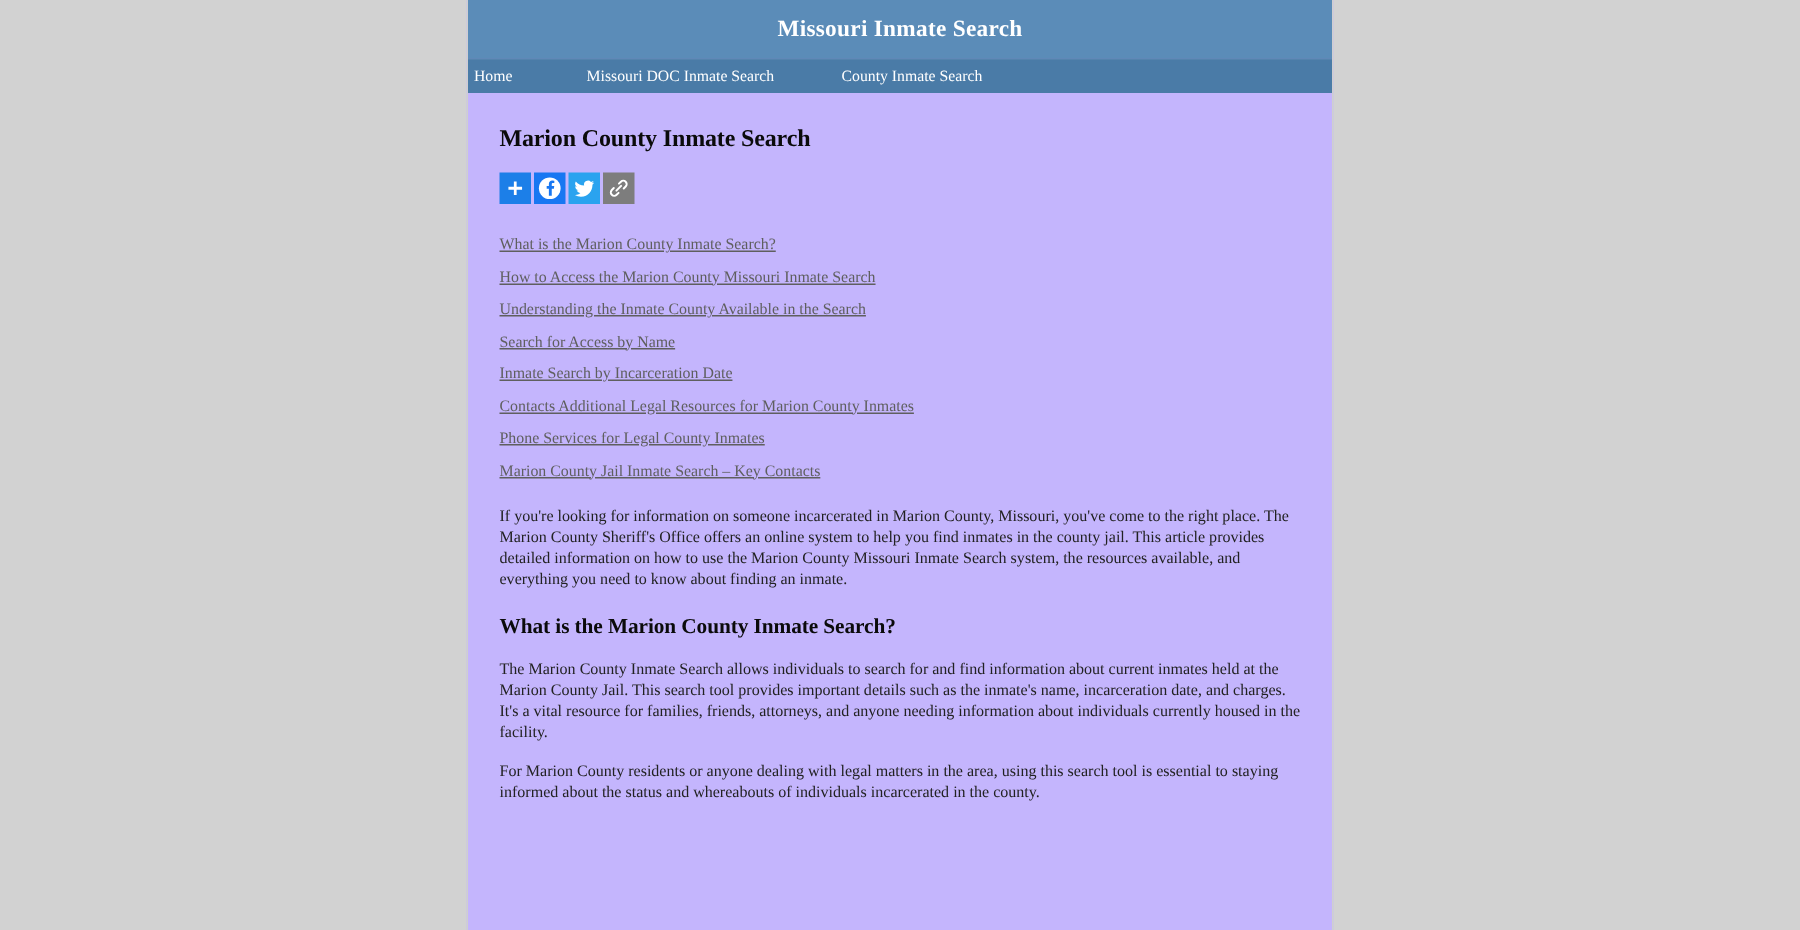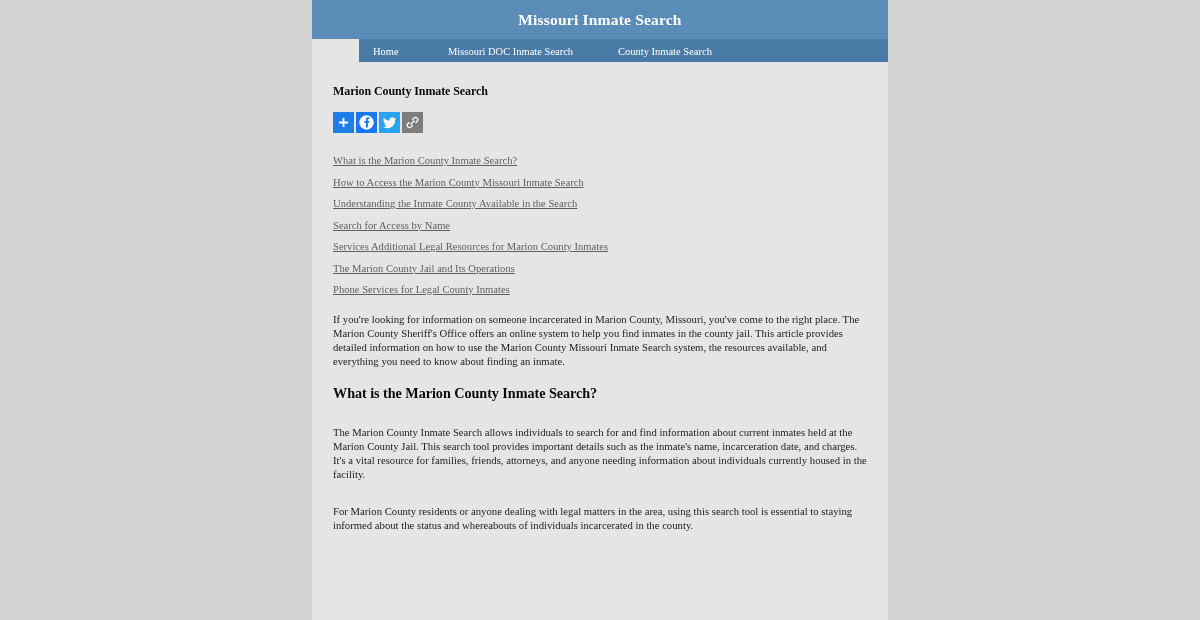--- a/index.html
+++ b/index.html
@@ -18,21 +18,21 @@
   .page-wrap {
     width: 1200px;
     height: 620px;
     display: flex;
     justify-content: center;
   }
 
   .site {
     width: 578px;
     margin-left: 0;
-    background: #e5e5e5;
+    background: #c4b5fd;
     min-height: 620px;
     border-left: 1px solid #cfcfcf;
     border-right: 1px solid #cfcfcf;
     position: relative;
   }
 
   
   .site-header {
     background: #5b8cb8;
     height: 39px;
@@ -47,43 +47,42 @@
     letter-spacing: .2px;
     font-family: "Liberation Serif", "DejaVu Serif", serif;
   }
 
   
   .site-nav {
     background: #4a7ba7;
     height: 23px;
     display: flex;
     align-items: center;
-    padding-left: 14px;
+    padding-left: 4px;
     border-top: 1px solid #5483ad;
-    margin-left: 47px;
   }
   .nav-item {
     color: #ffffff;
     font-size: 10.5px;
     text-decoration: none;
     font-family: "Liberation Serif", "DejaVu Serif", serif;
     white-space: nowrap;
     line-height: 23px;
   }
   .nav-item.n0 { width: 75px; }
   .nav-item.n1 { width: 170px; }
   .nav-item.n2 { }
 
   
   .content {
     padding: 14px 21px 0 21px;
   }
 
   h1.page-title {
-    font-size: 12px;
+    font-size: 16px;
     font-weight: bold;
     margin: 8px 0 0 0;
     color: #0b0b0b;
     font-family: "Liberation Serif", "DejaVu Serif", serif;
     letter-spacing: -0.1px;
   }
 
   
   .share-row {
     margin: 13px 0 0 0;
@@ -123,21 +122,21 @@
 
   
   .body-p {
     font-size: 10.7px;
     line-height: 14px;
     color: #222222;
     margin: 15px 0 0 0;
     text-align: left;
     font-family: "Liberation Serif", "DejaVu Serif", serif;
   }
-  .body-p.tight { margin-top: 23px; }
+  .body-p.tight { margin-top: 12px; }
 
   h2.section-title {
     font-size: 14.2px;
     font-weight: bold;
     color: #0b0b0b;
     margin: 17px 0 0 0;
     font-family: "Liberation Serif", "DejaVu Serif", serif;
     letter-spacing: -0.05px;
   }
 </style>
@@ -200,23 +199,24 @@
           </span>
         </button>
 
       </div>
 
       <ul class="toc">
         <li><a href="#">What is the Marion County Inmate Search?</a></li>
         <li><a href="#">How to Access the Marion County Missouri Inmate Search</a></li>
         <li><a href="#">Understanding the Inmate County Available in the Search</a></li>
         <li><a href="#">Search for Access by Name</a></li>
-        <li><a href="#">Services Additional Legal Resources for Marion County Inmates</a></li>
-        <li><a href="#">The Marion County Jail and Its Operations</a></li>
+        <li><a href="#">Inmate Search by Incarceration Date</a></li>
+        <li><a href="#">Contacts Additional Legal Resources for Marion County Inmates</a></li>
         <li><a href="#">Phone Services for Legal County Inmates</a></li>
+        <li><a href="#">Marion County Jail Inmate Search – Key Contacts</a></li>
       </ul>
 
       <p class="body-p">If you're looking for information on someone incarcerated in Marion County, Missouri, you've come to the right place. The Marion County Sheriff's Office offers an online system to help you find inmates in the county jail. This article provides detailed information on how to use the Marion County Missouri Inmate Search system, the resources available, and everything you need to know about finding an inmate.</p>
 
       <h2 class="section-title">What is the Marion County Inmate Search?</h2>
       <p class="body-p tight">The Marion County Inmate Search allows individuals to search for and find information about current inmates held at the Marion County Jail. This search tool provides important details such as the inmate's name, incarceration date, and charges. It's a vital resource for families, friends, attorneys, and anyone needing information about individuals currently housed in the facility.</p>
       <p class="body-p tight">For Marion County residents or anyone dealing with legal matters in the area, using this search tool is essential to staying informed about the status and whereabouts of individuals incarcerated in the county.</p>
 
     </div>
   </div>

